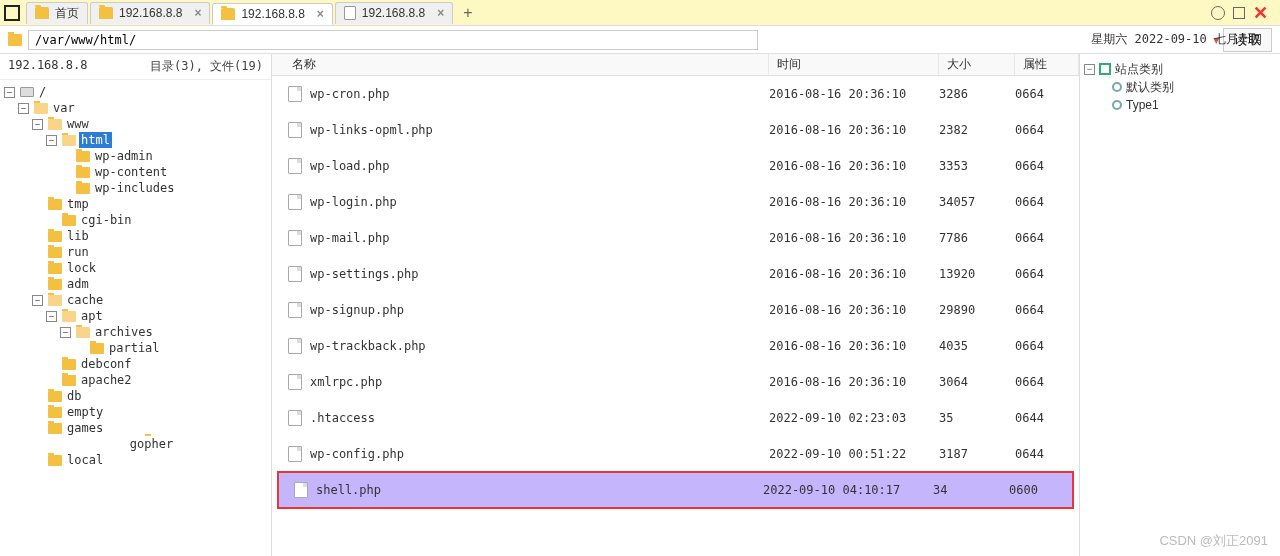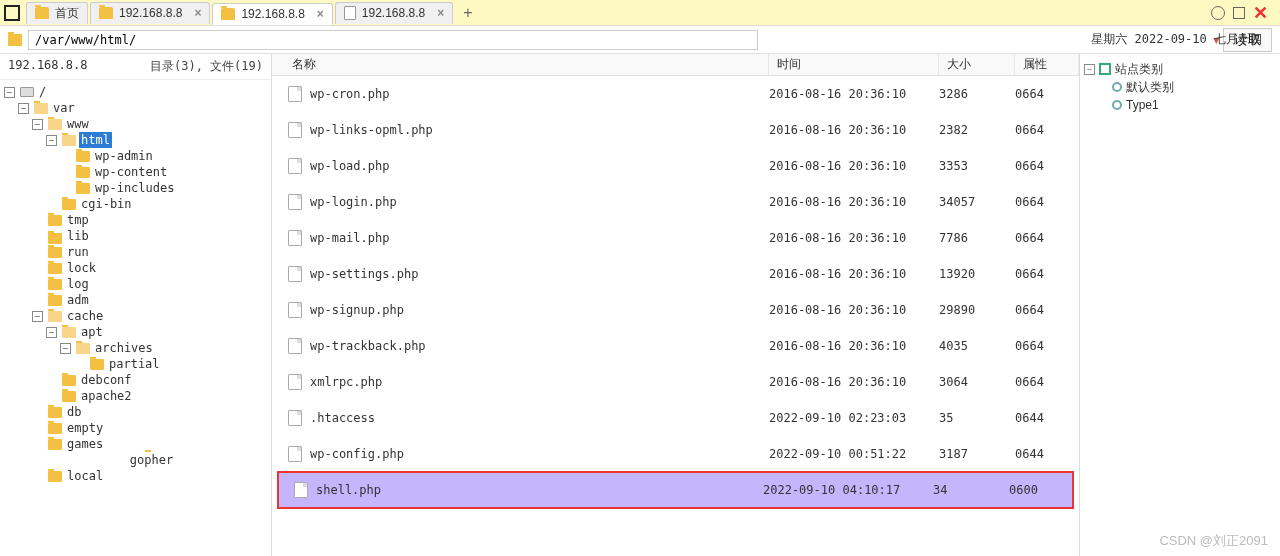--- a/index.html
+++ b/index.html
@@ -176,49 +176,44 @@
         <div class="tree-row" style="padding-left: 56px;">
           <span class="toggle-space"></span>
           <span class="folder-sm"></span>
           <span class="tree-label">wp-content</span>
         </div>
         <div class="tree-row" style="padding-left: 56px;">
           <span class="toggle-space"></span>
           <span class="folder-sm"></span>
           <span class="tree-label">wp-includes</span>
         </div>
+        <div class="tree-row" style="padding-left: 28px;">
+          <span class="toggle-space"></span>
+          <span class="folder-sm"></span>
+          <span class="tree-label">tmp</span>
+        </div>
         <div class="tree-row" style="padding-left: 42px;">
           <span class="toggle-space"></span>
           <span class="folder-sm"></span>
           <span class="tree-label">cgi-bin</span>
         </div>
         <div class="tree-row" style="padding-left: 28px;">
           <span class="toggle-space"></span>
           <span class="folder-sm"></span>
-          <span class="tree-label">tmp</span>
-        </div>
-        <div class="tree-row" style="padding-left: 28px; align-items: flex-end;">
-          <span class="toggle-space"></span>
-          <span class="folder-sm"></span>
           <span class="tree-label">lib</span>
         </div>
         <div class="tree-row" style="padding-left: 28px;">
           <span class="toggle-space"></span>
           <span class="folder-sm"></span>
           <span class="tree-label">run</span>
         </div>
         <div class="tree-row" style="padding-left: 28px;">
           <span class="toggle-space"></span>
           <span class="folder-sm"></span>
           <span class="tree-label">lock</span>
-        </div>
-        <div class="tree-row" style="padding-left: 28px;">
-          <span class="toggle-space"></span>
-          <span class="folder-sm"></span>
-          <span class="tree-label">log</span>
         </div>
         <div class="tree-row" style="padding-left: 28px;">
           <span class="toggle-space"></span>
           <span class="folder-sm"></span>
           <span class="tree-label">adm</span>
         </div>
         <div class="tree-row" style="padding-left: 28px;">
           <span class="toggle">−</span>
           <span class="folder-sm folder-open"></span>
           <span class="tree-label">cache</span>

